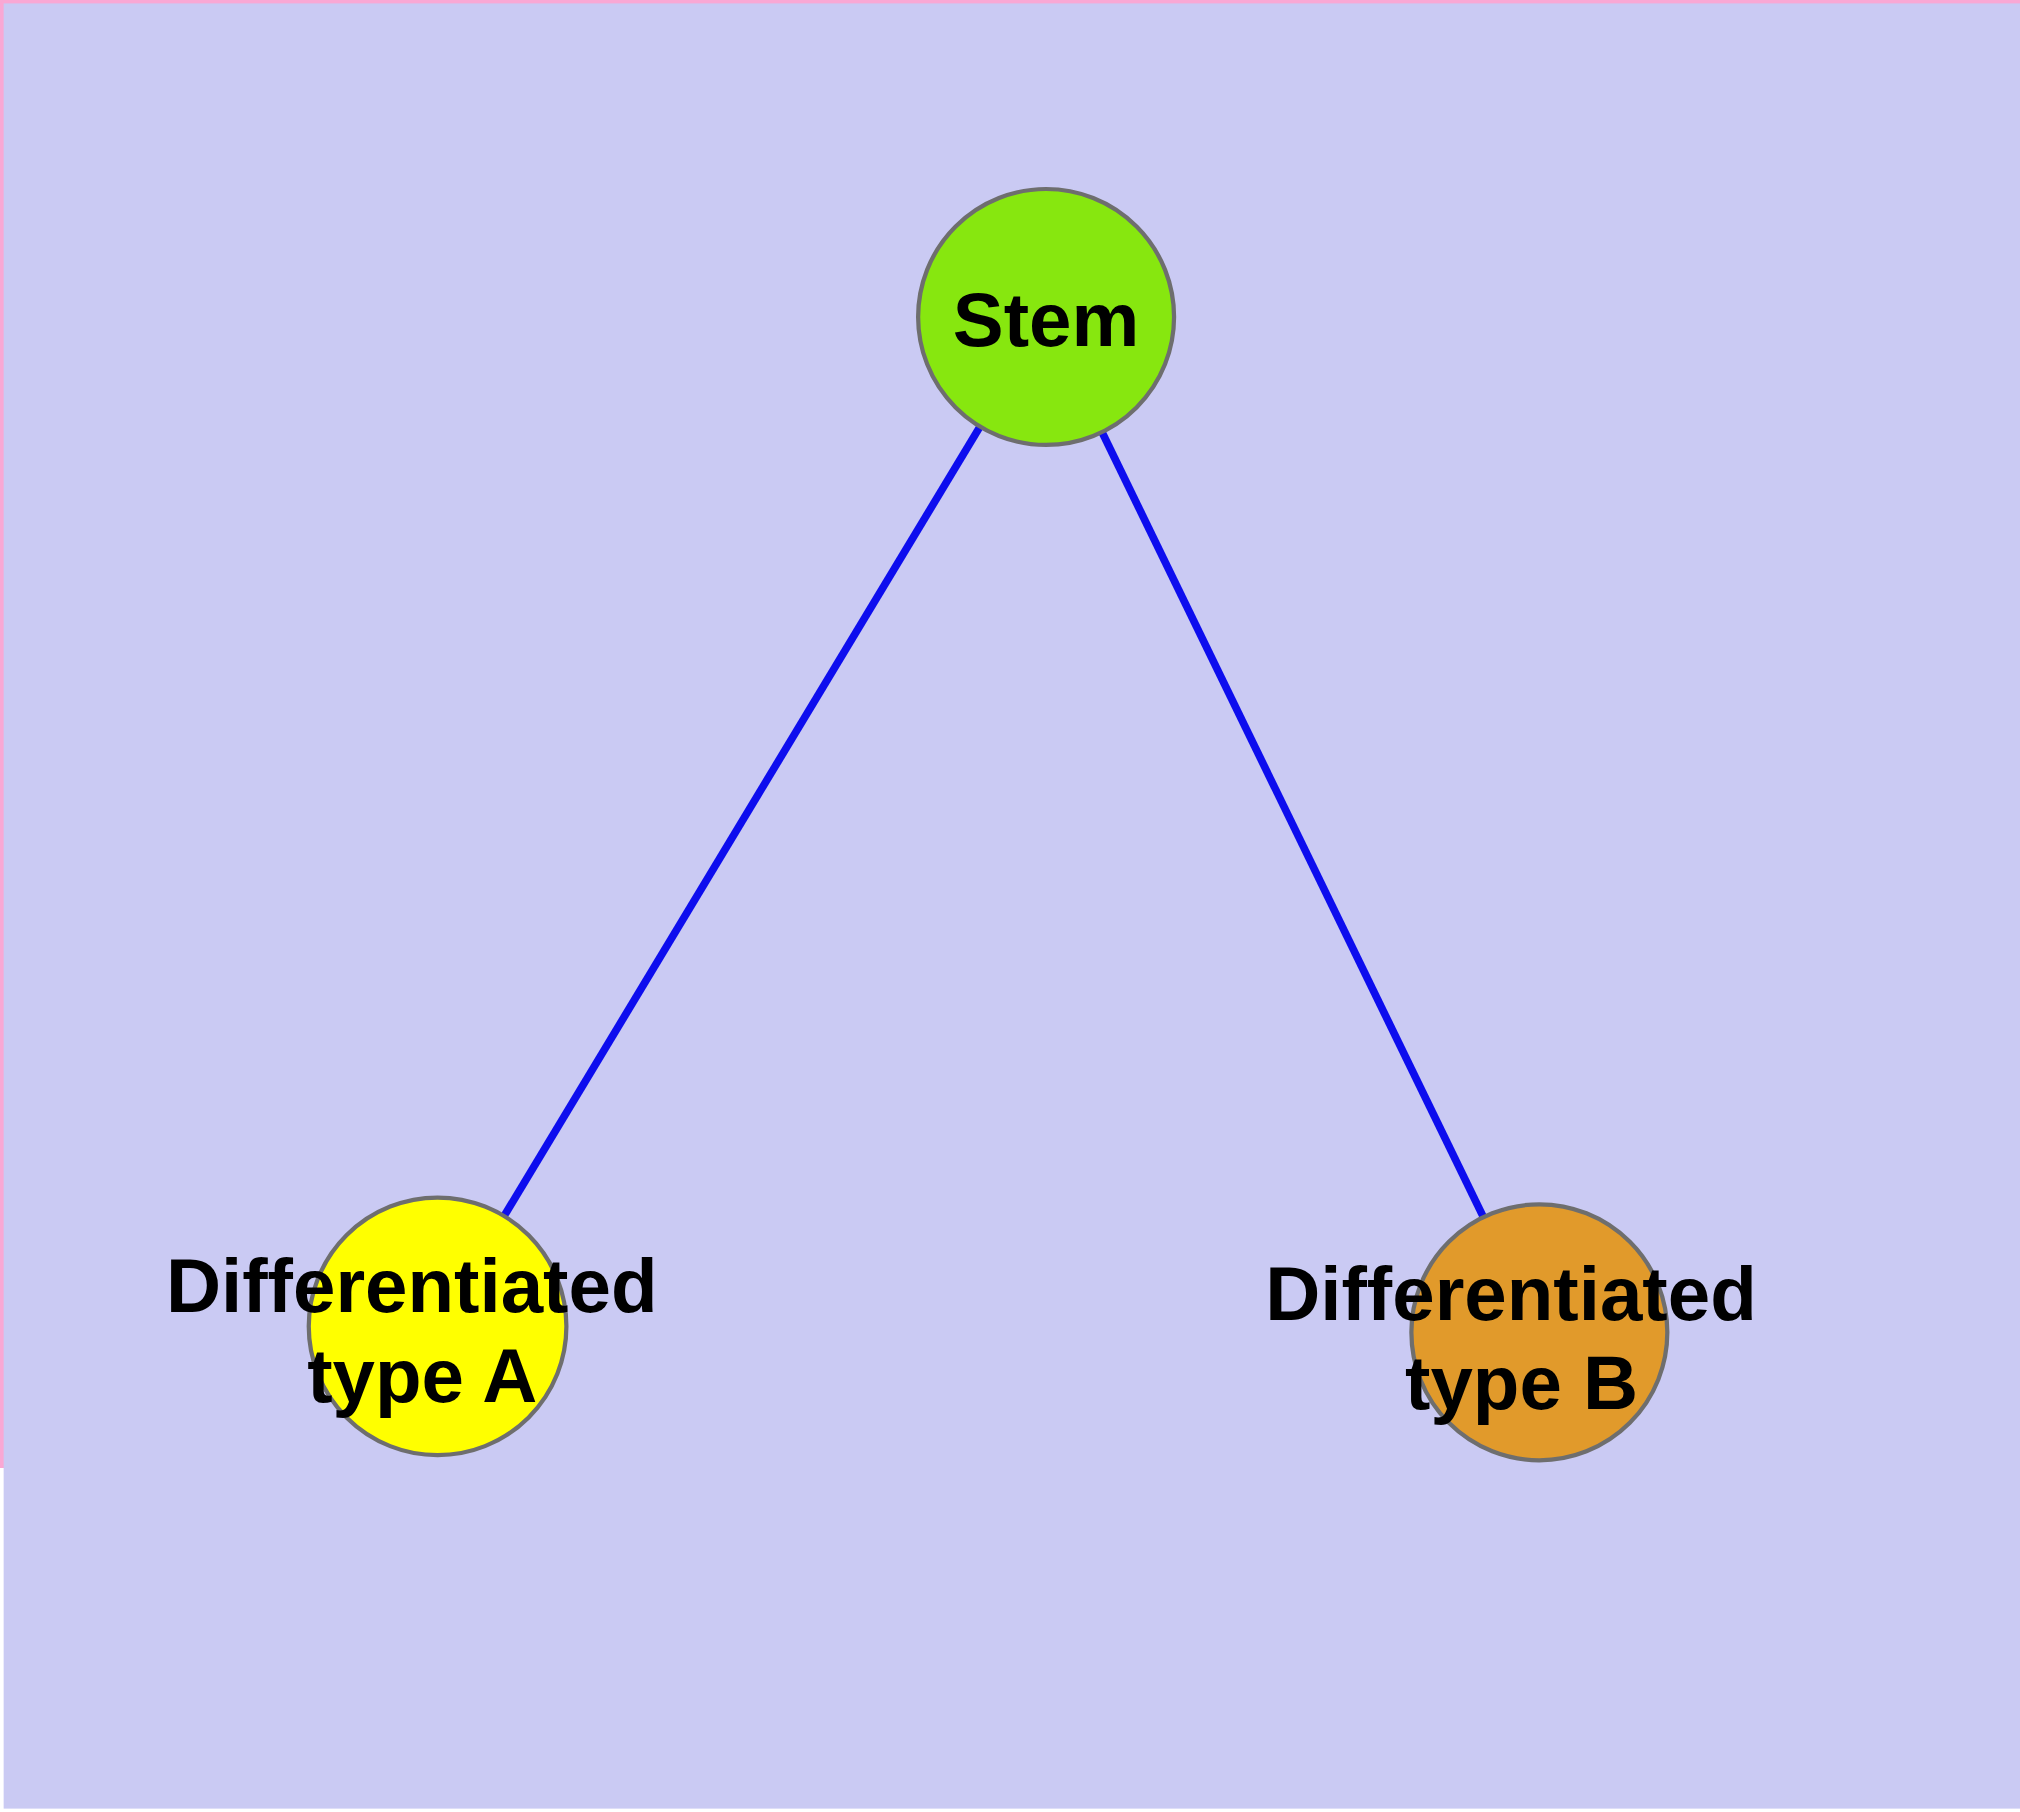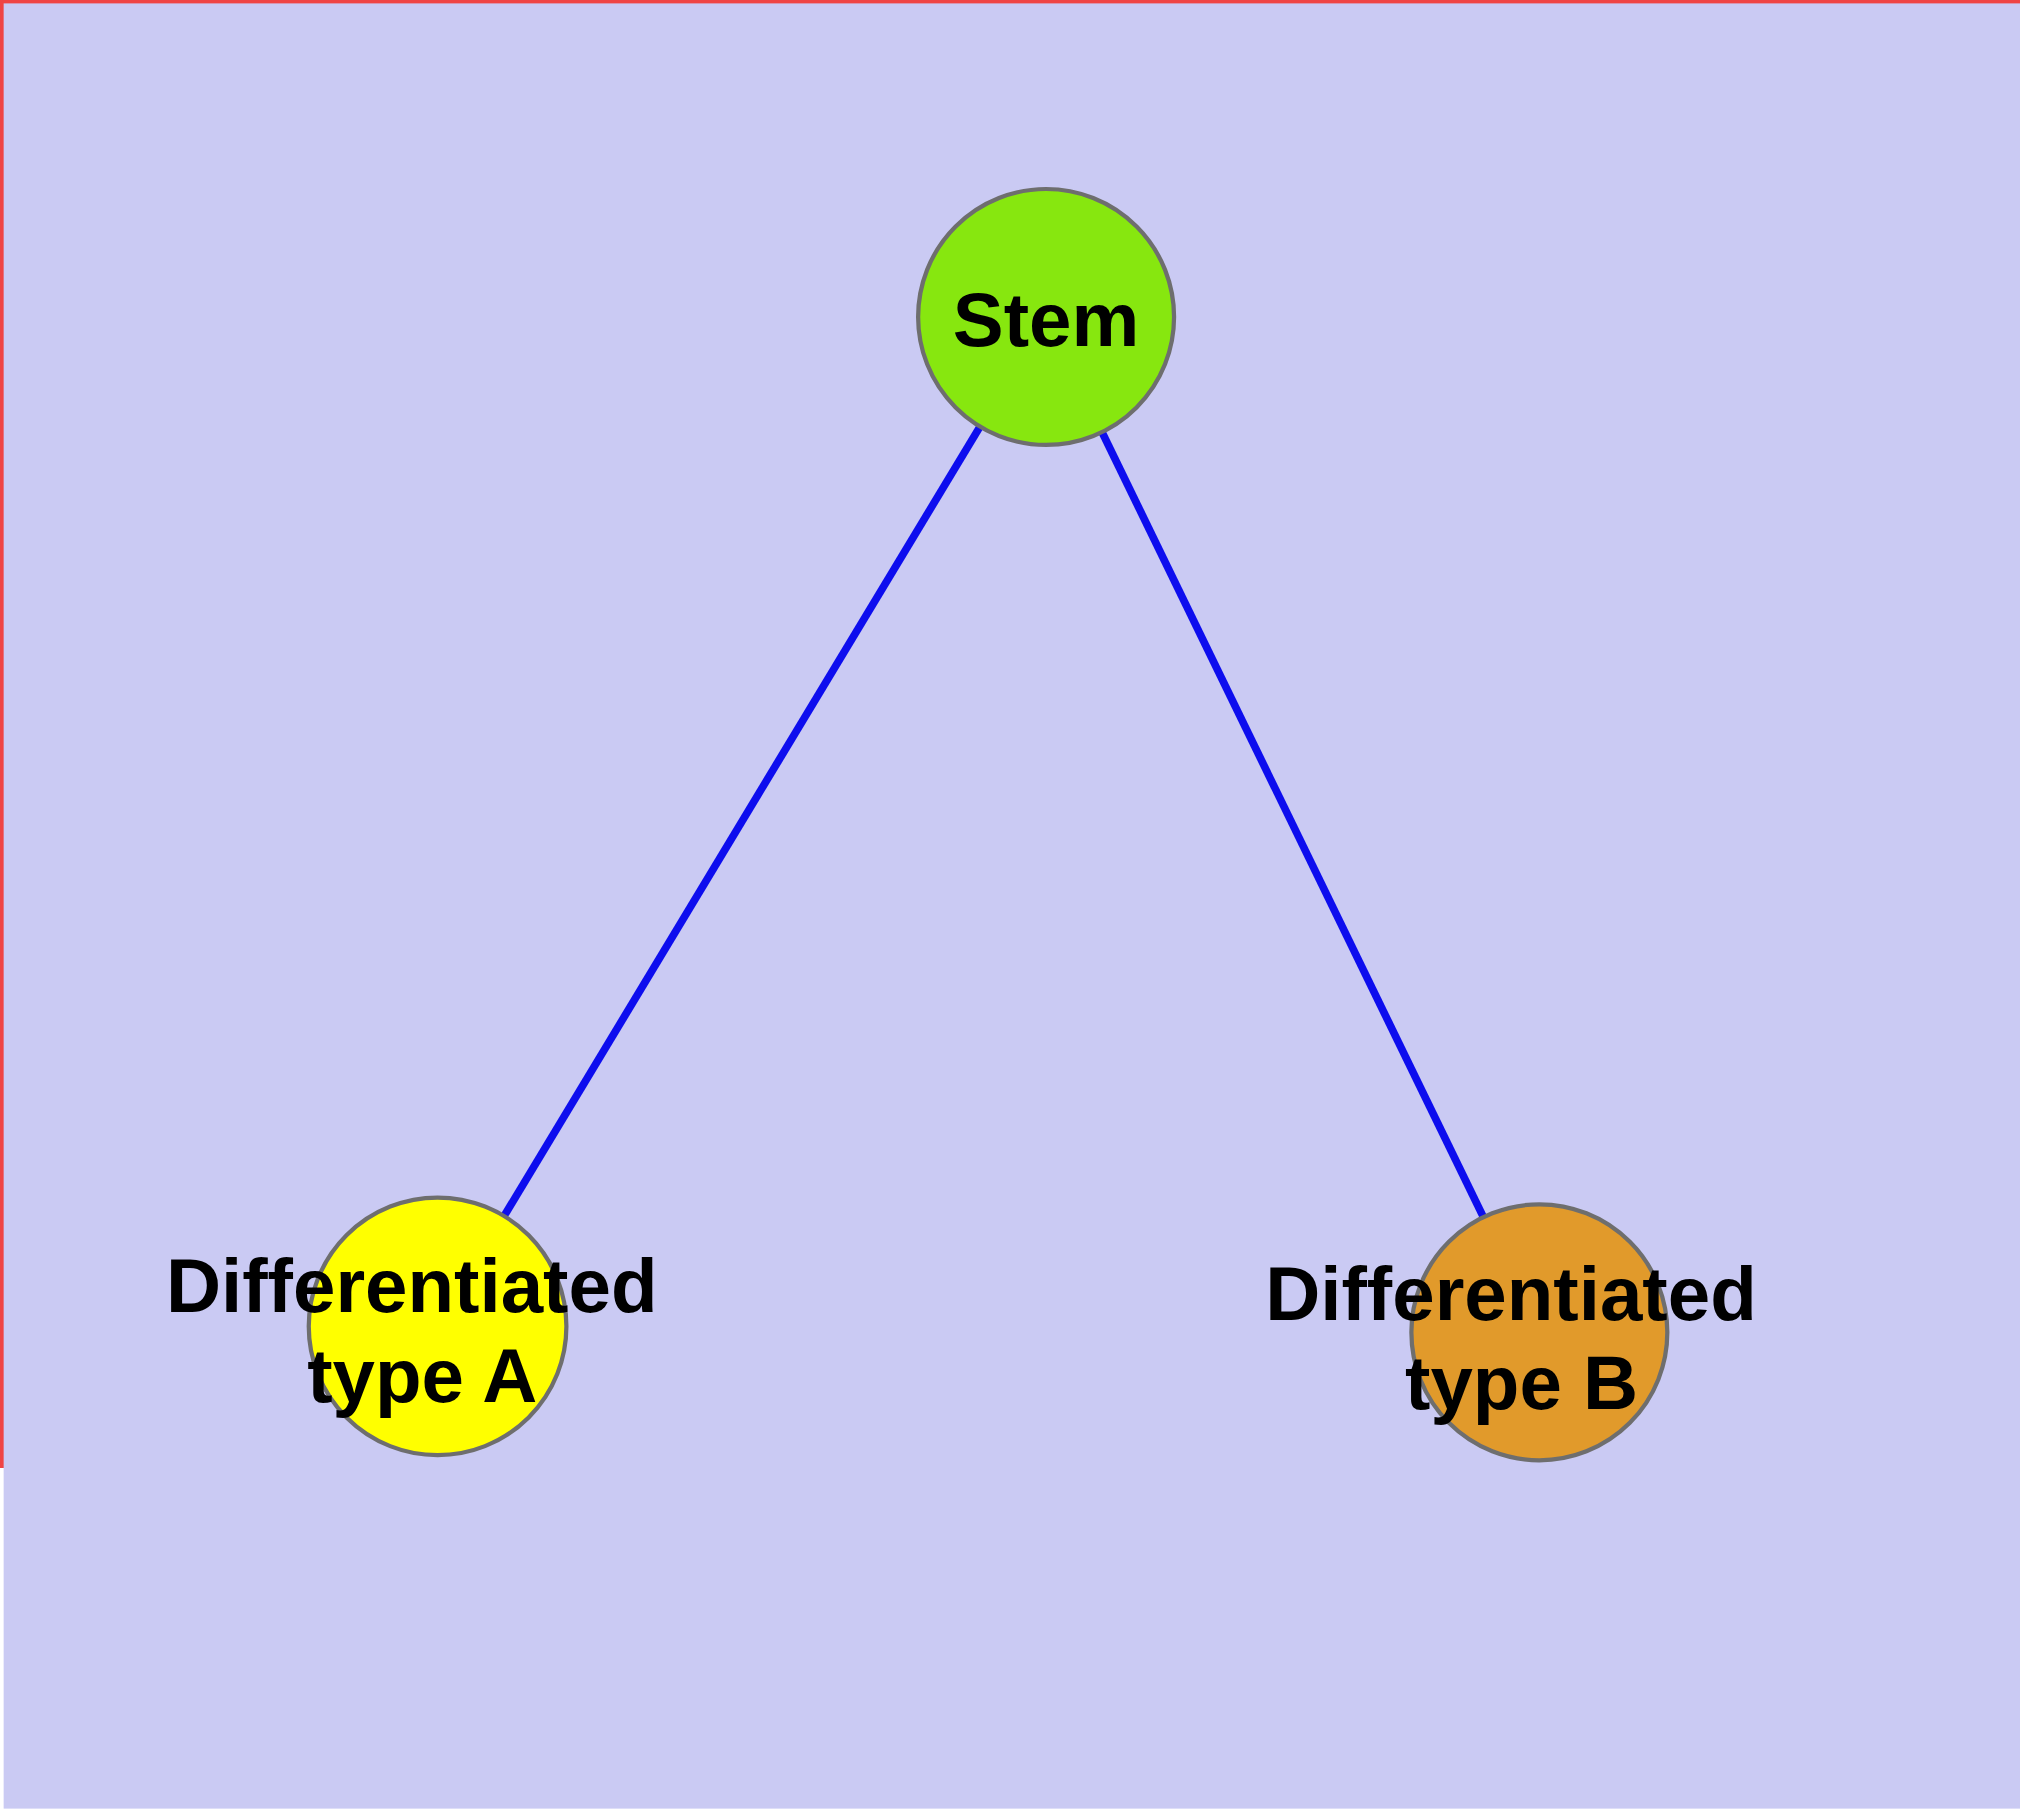--- a/index.html
+++ b/index.html
@@ -7,21 +7,21 @@
     padding: 0;
     background: #ffffff;
     width: 2021px;
     height: 1812px;
     overflow: hidden;
   }
   .stage {
     position: relative;
     width: 2021px;
     height: 1468px;
-    background: #ef4444;
+    background: #f9a8d4;
   }
   svg.diagram {
     position: absolute;
     top: 0;
     left: 0;
     display: block;
   }
   .labels text {
     font-family: "Liberation Sans", sans-serif;
     font-weight: bold;

